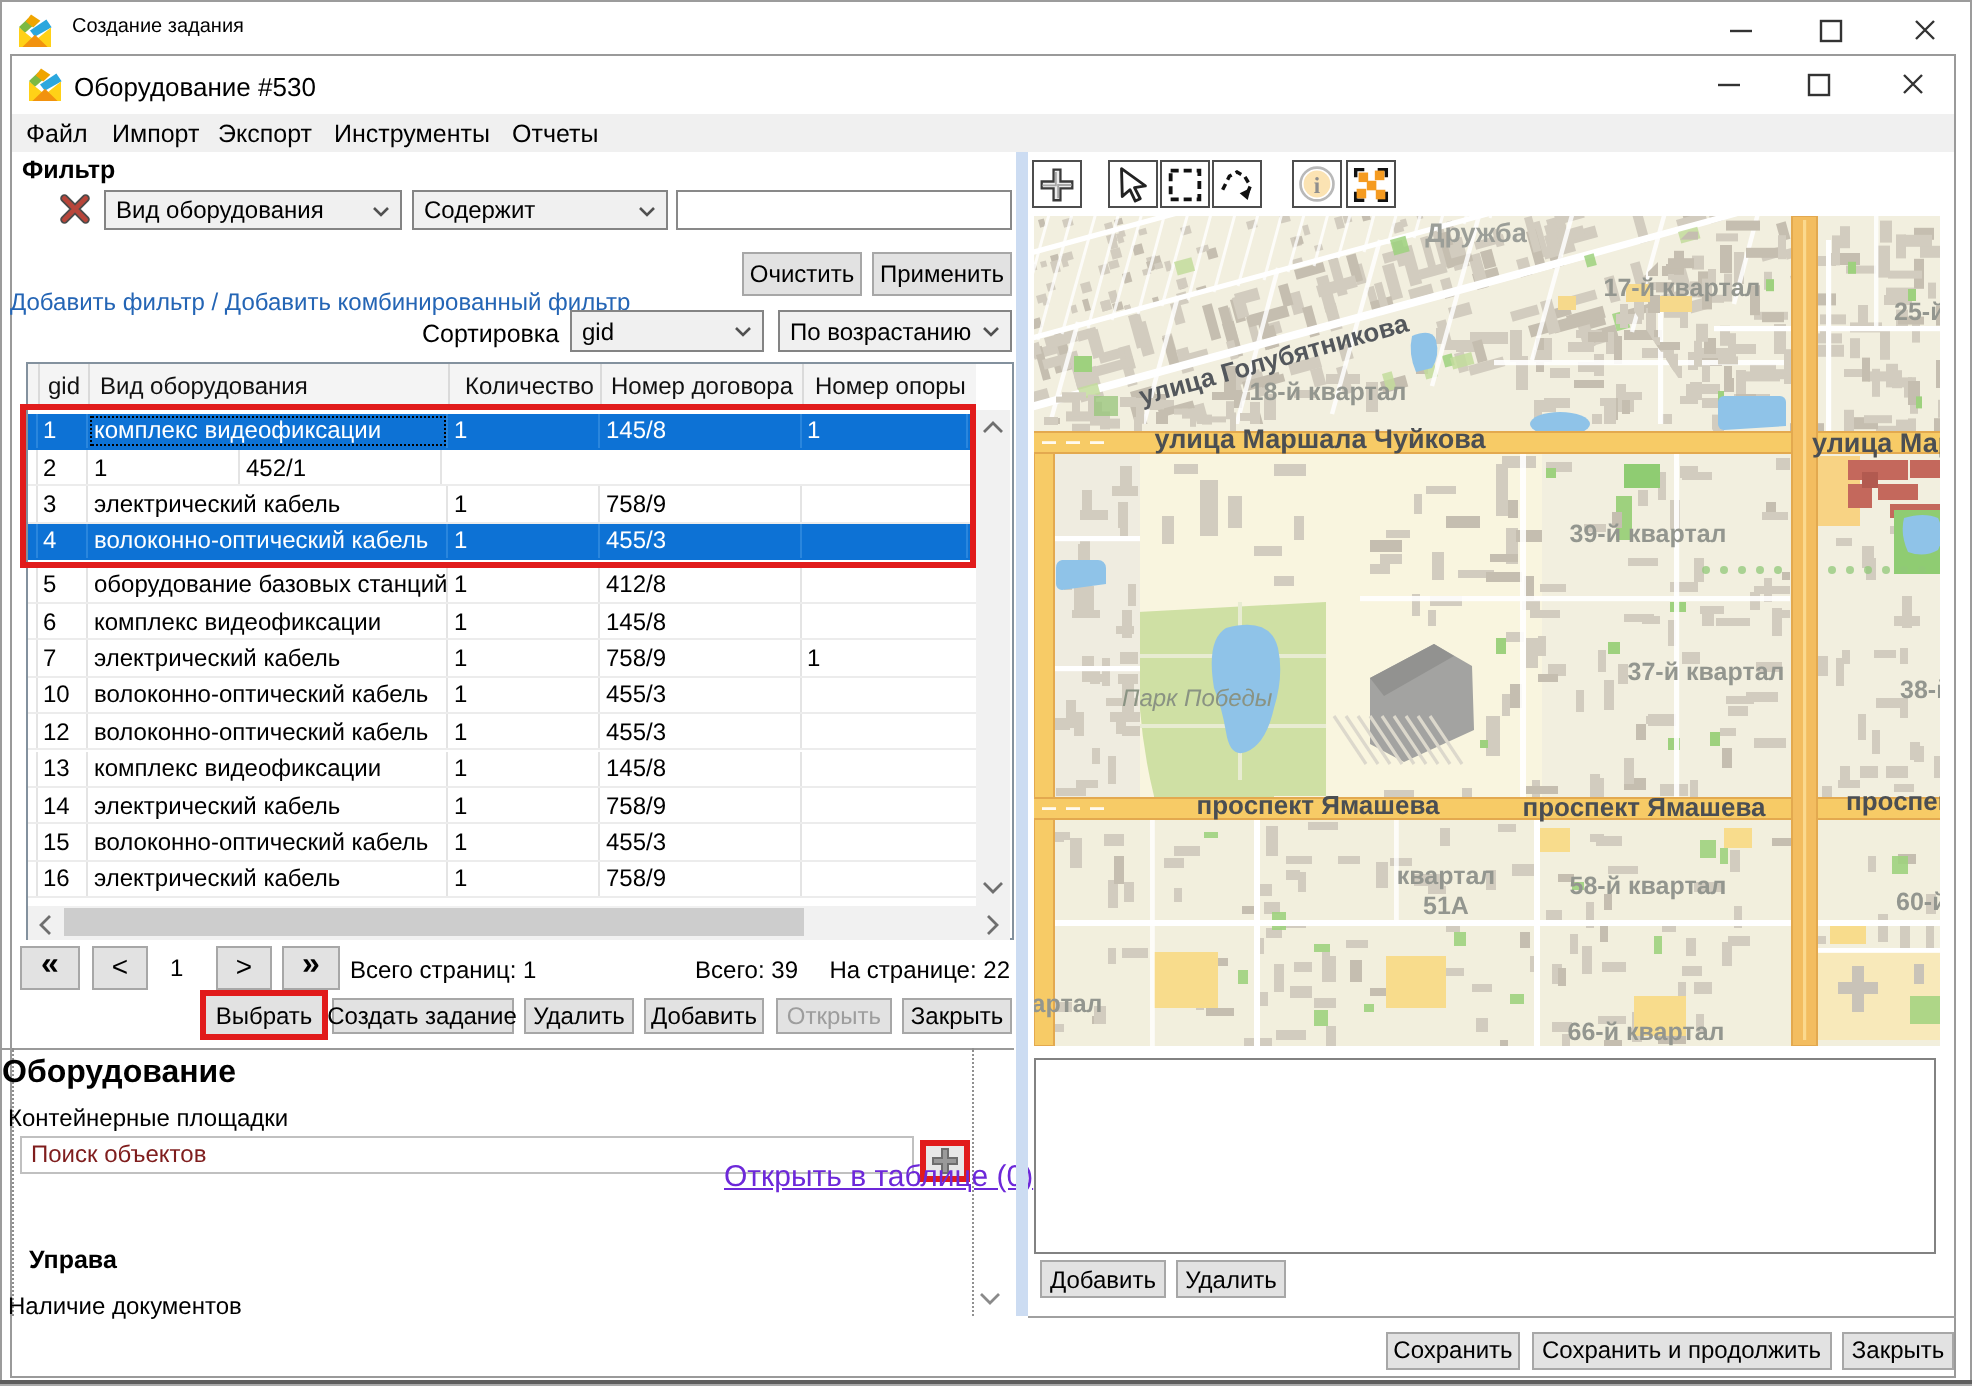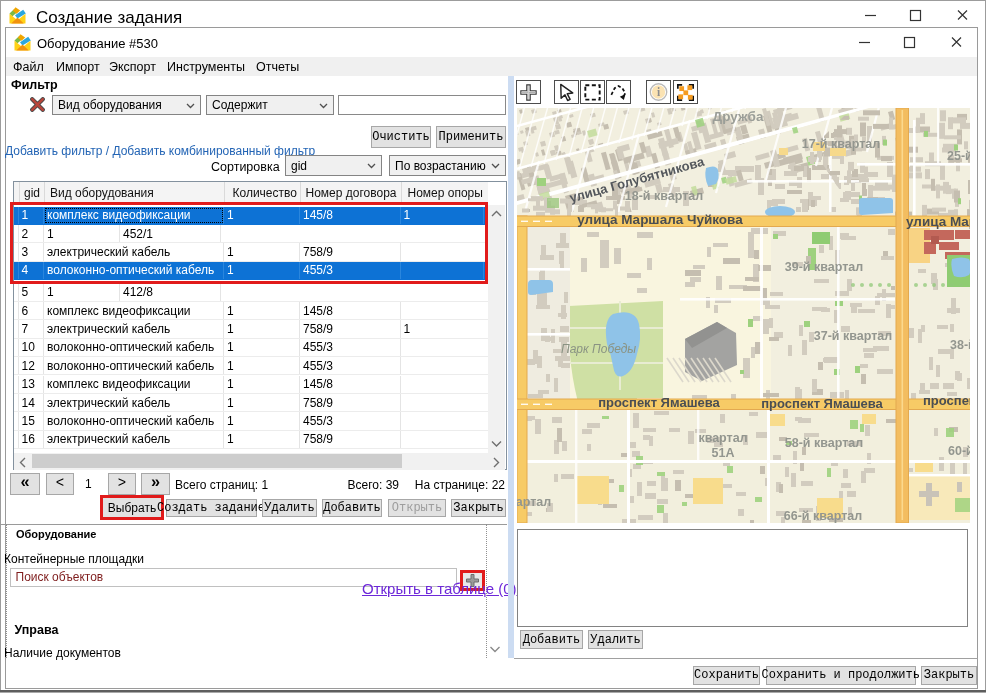--- a/index.html
+++ b/index.html
@@ -1,17 +1,17 @@
 <!DOCTYPE html>
 <html><head><meta charset="utf-8"><title>Создание задания</title><style>
 *{margin:0;padding:0;box-sizing:border-box}
 html,body{width:986px;height:693px}
 body{position:relative;font-family:"Liberation Sans",sans-serif;background:#fff;overflow:hidden;font-size:12px;color:#000}
 .abs{position:absolute}
-.btn{position:absolute;background:#e2e2e2;border:1px solid #a7a7a7;font-size:12px;display:flex;align-items:center;justify-content:center;font-family:Liberation Mono, monospace;white-space:nowrap}
+.btn{position:absolute;background:#e2e2e2;border:1px solid #a7a7a7;font-size:12px;display:flex;align-items:center;justify-content:center;font-family:Liberation Sans, sans-serif;white-space:nowrap}
 .ddl{position:absolute;background:#f0f0f0;border:1px solid #848484;font-size:12px;display:flex;align-items:center;padding-left:5px}
 .ddl svg{position:absolute;right:5px;top:7px}
 .link{color:#2465b5;font-size:12px}
 .lbl{position:absolute;font-size:12px;white-space:nowrap}
 .row{position:absolute;left:13.5px;width:474px;height:18.3px;display:flex;border-bottom:1px solid #ececec;background:#fff}
 .row.sel{background:#0d72d5;color:#fff;border-bottom:1px solid #0d72d5}
 .c{height:100%;display:flex;align-items:center;padding-left:3px;overflow:hidden;white-space:nowrap;border-right:1px solid #e4e4e4;font-size:12px}
 .row.sel .c{border-right:1px solid #2a86dd}
 .c0{width:5px;padding:0}.c1{width:25.5px}.c2{width:180px}.c3{width:76px}.c4{width:100.5px}.c5{width:83px;border-right:none}
 .hc{position:absolute;top:0;height:100%;display:flex;align-items:center;font-size:12px;color:#111;white-space:nowrap}
@@ -22,21 +22,21 @@
 <div class="abs" style="left:0;top:0;width:986px;height:693px;border:1px solid #9c9c9c"></div>
 <div class="abs" style="left:0;top:689.5px;width:986px;height:2.6px;background:#5e5e5e"></div>
 <div class="abs" style="left:0;top:692px;width:986px;height:1px;background:#a9a9a9"></div>
 <div class="abs" style="left:9px;top:6.5px"><svg width="17" height="17" viewBox="0 0 17 17">
       <polygon points="0.5,6.5 5,2.2 8.2,5.2 3.2,9.6" fill="#7cb943"></polygon>
       <polygon points="6.5,0.2 11.2,3.4 7.6,6.8 3.8,3.8" fill="#f0a500"></polygon>
       <polygon points="6,8.2 14.2,2.8 16.8,6.6 8.4,11.4" fill="#2ba7de"></polygon>
       <polygon points="0.5,6.8 8.5,13.2 16.5,6.8 16.5,16.5 0.5,16.5" fill="#ffd117"></polygon>
       <polygon points="2.2,16.5 8.5,10.4 14.8,16.5" fill="#f2920e"></polygon>
     </svg></div>
-<div class="abs" style="left:36px;top:8px;font-size:17px">Создание задания</div>
+<div class="abs" style="left:36px;top:8px;font-size:10px">Создание задания</div>
 <svg class="abs" style="left:858px;top:6px" width="115" height="18" viewBox="0 0 115 18">
     <line x1="7" y1="9.5" x2="18" y2="9.5" stroke="#333" stroke-width="1.2"></line>
     <rect x="52.5" y="4.5" width="10" height="10" fill="none" stroke="#333" stroke-width="1.2"></rect>
     <path d="M100,4.5 L109,13.5 M109,4.5 L100,13.5" stroke="#333" stroke-width="1.2"></path>
   </svg>
 <div class="abs" style="left:5px;top:26.5px;width:973px;height:662px;border:1px solid #9a9a9a;background:#fff"></div>
 <div class="abs" style="left:14px;top:33.5px"><svg width="17" height="17" viewBox="0 0 17 17">
       <polygon points="0.5,6.5 5,2.2 8.2,5.2 3.2,9.6" fill="#7cb943"></polygon>
       <polygon points="6.5,0.2 11.2,3.4 7.6,6.8 3.8,3.8" fill="#f0a500"></polygon>
       <polygon points="6,8.2 14.2,2.8 16.8,6.6 8.4,11.4" fill="#2ba7de"></polygon>
@@ -117,20 +117,21 @@
     <div class="c c0"></div>
     <div class="c c1">4</div>
     <div class="c c2">волоконно-оптический кабель</div>
     <div class="c c3">1</div>
     <div class="c c4">455/3</div>
     <div class="c c5"></div>
   </div>
 <div class="row" style="top:283.6px">
     <div class="c c0"></div>
     <div class="c c1">5</div>
+    <div class="c c2">оборудование базовых станций</div>
     <div class="c c3">1</div>
     <div class="c c4">412/8</div>
     <div class="c c5"></div>
   </div>
 <div class="row" style="top:302.0px">
     <div class="c c0"></div>
     <div class="c c1">6</div>
     <div class="c c2">комплекс видеофиксации</div>
     <div class="c c3">1</div>
     <div class="c c4">145/8</div>
@@ -220,21 +221,21 @@
 <div class="lbl" style="left:405px;top:477.5px;width:100px;text-align:right">На странице: 22</div>
 <div class="abs" style="left:100px;top:495px;width:64px;height:25px;border:3px solid #e11b1b;background:#e2e2e2;display:flex;align-items:center;justify-content:center;font-size:12px">Выбрать</div>
 <div class="btn" style="left:165.5px;top:498.5px;width:91px;height:18px">Создать задание</div>
 <div class="btn" style="left:262px;top:498.5px;width:55px;height:18px">Удалить</div>
 <div class="btn" style="left:322px;top:498.5px;width:60px;height:18px">Добавить</div>
 <div class="btn" style="left:388px;top:498.5px;width:58px;height:18px;color:#9d9d9d">Открыть</div>
 <div class="btn" style="left:451px;top:498.5px;width:55px;height:18px">Закрыть</div>
 <div class="abs" style="left:0px;top:523.5px;width:507px;height:1px;background:#9a9a9a"></div>
 <div class="abs" style="left:6px;top:524px;width:1px;height:134px;border-left:1px dotted #909090"></div>
 <div class="abs" style="left:486px;top:524px;width:1px;height:134px;border-left:1px dotted #909090"></div>
-<div class="abs" style="left:16px;top:527.5px;font-weight:bold;font-size:11px">Оборудование</div>
+<div class="abs" style="left:1px;top:527.5px;font-weight:bold;font-size:16px">Оборудование</div>
 <div class="lbl" style="left:4px;top:551.5px">Контейнерные площадки</div>
 <div class="abs" style="left:9.5px;top:567.5px;width:447px;height:19px;background:#fff;border:1px solid #c0c0c0;display:flex;align-items:center;padding-left:5px;color:#7f1d1d;font-size:12px">Поиск объектов</div>
 <div class="abs" style="left:460px;top:569.5px;width:25px;height:21.5px;border:3px solid #e11b1b;background:#e8e8e8;display:flex;align-items:center;justify-content:center">
     <svg width="13" height="13" viewBox="0 0 13 13">
       <path d="M5,0.5 h3 v4.5 H12.5 v3 H8 v4.5 H5 V8 H0.5 v-3 H5 z" fill="#9a9a9a" stroke="#6e6e6e" stroke-width="1"></path>
     </svg>
   </div>
 <div class="abs" style="left:362px;top:580px;font-size:15px;color:#6d28d9;text-decoration:underline">Открыть в таблице (0)</div>
 <div class="abs" style="left:14.5px;top:623px;font-weight:bold;font-size:12.5px">Управа</div>
 <div class="lbl" style="left:4px;top:646px">Наличие документов</div>

